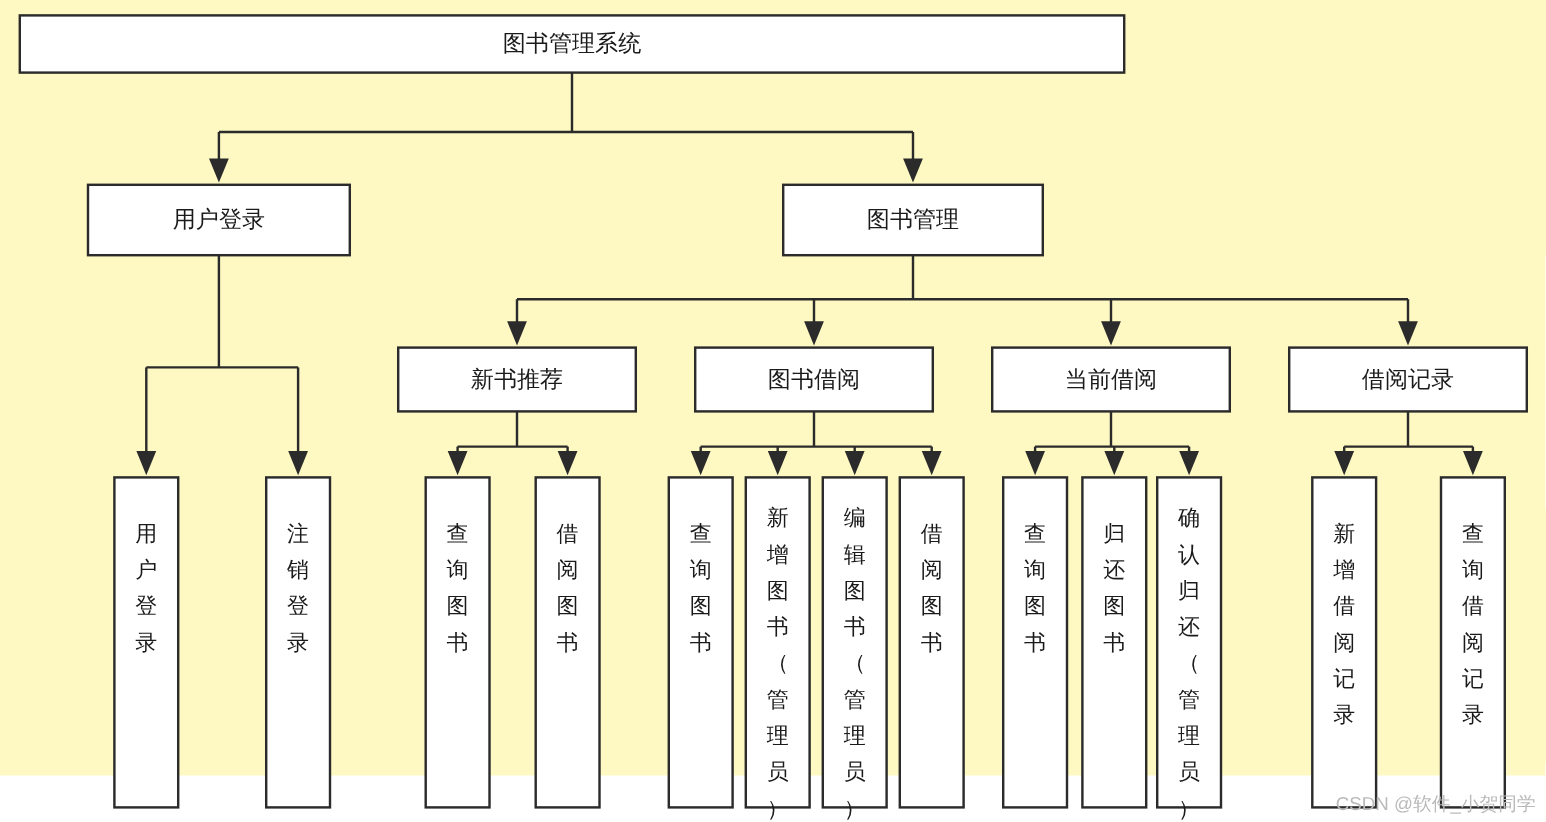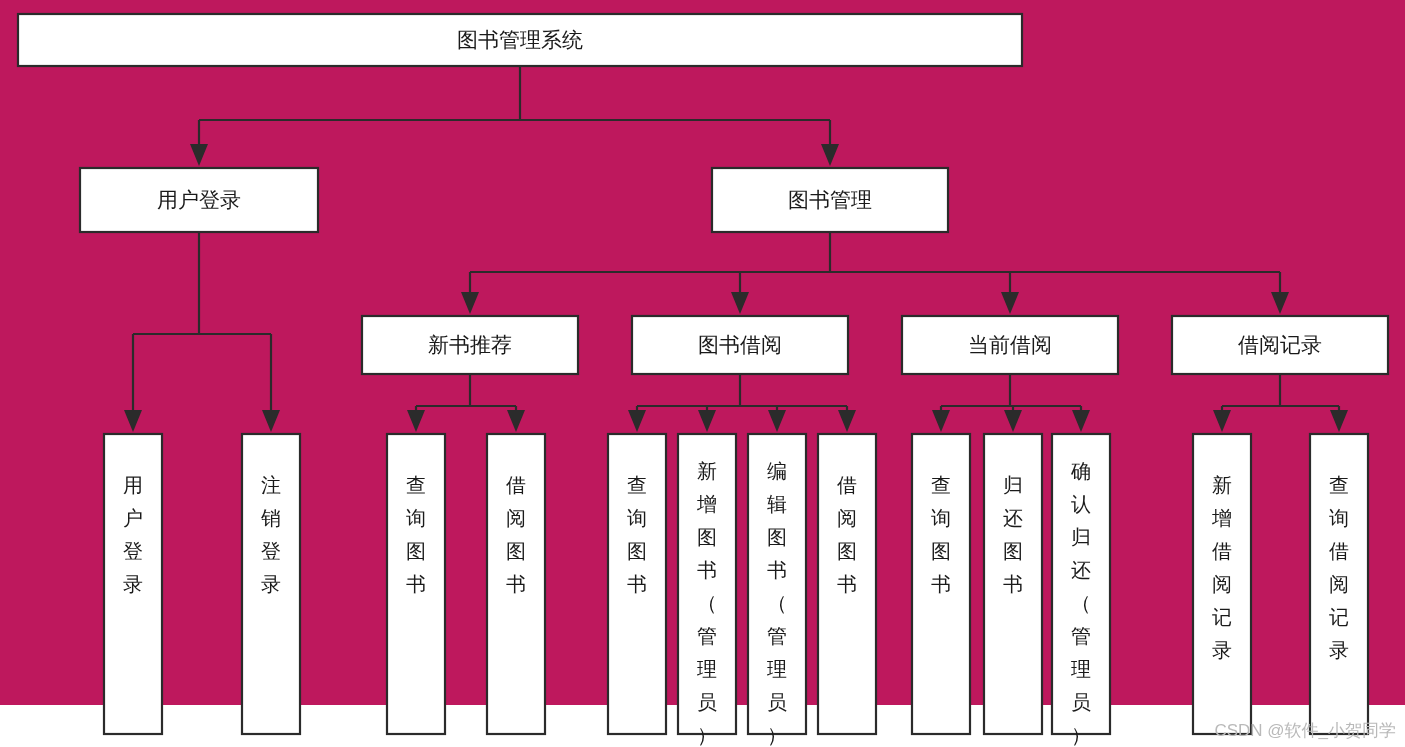--- a/index.html
+++ b/index.html
@@ -10,21 +10,21 @@
   body {
     width: 1405px;
     height: 747px;
     font-family: "Liberation Sans", "DejaVu Sans", sans-serif;
     overflow: hidden;
   }
   #diagram-root {
     position: relative;
     width: 1405px;
     height: 705px;
-    background: #be185d;
+    background: #fef9c3;
   }
   svg.canvas {
     position: absolute;
     left: 0;
     top: 0;
     width: 1405px;
     height: 747px;
   }
   .node-box {
     fill: #ffffff;

